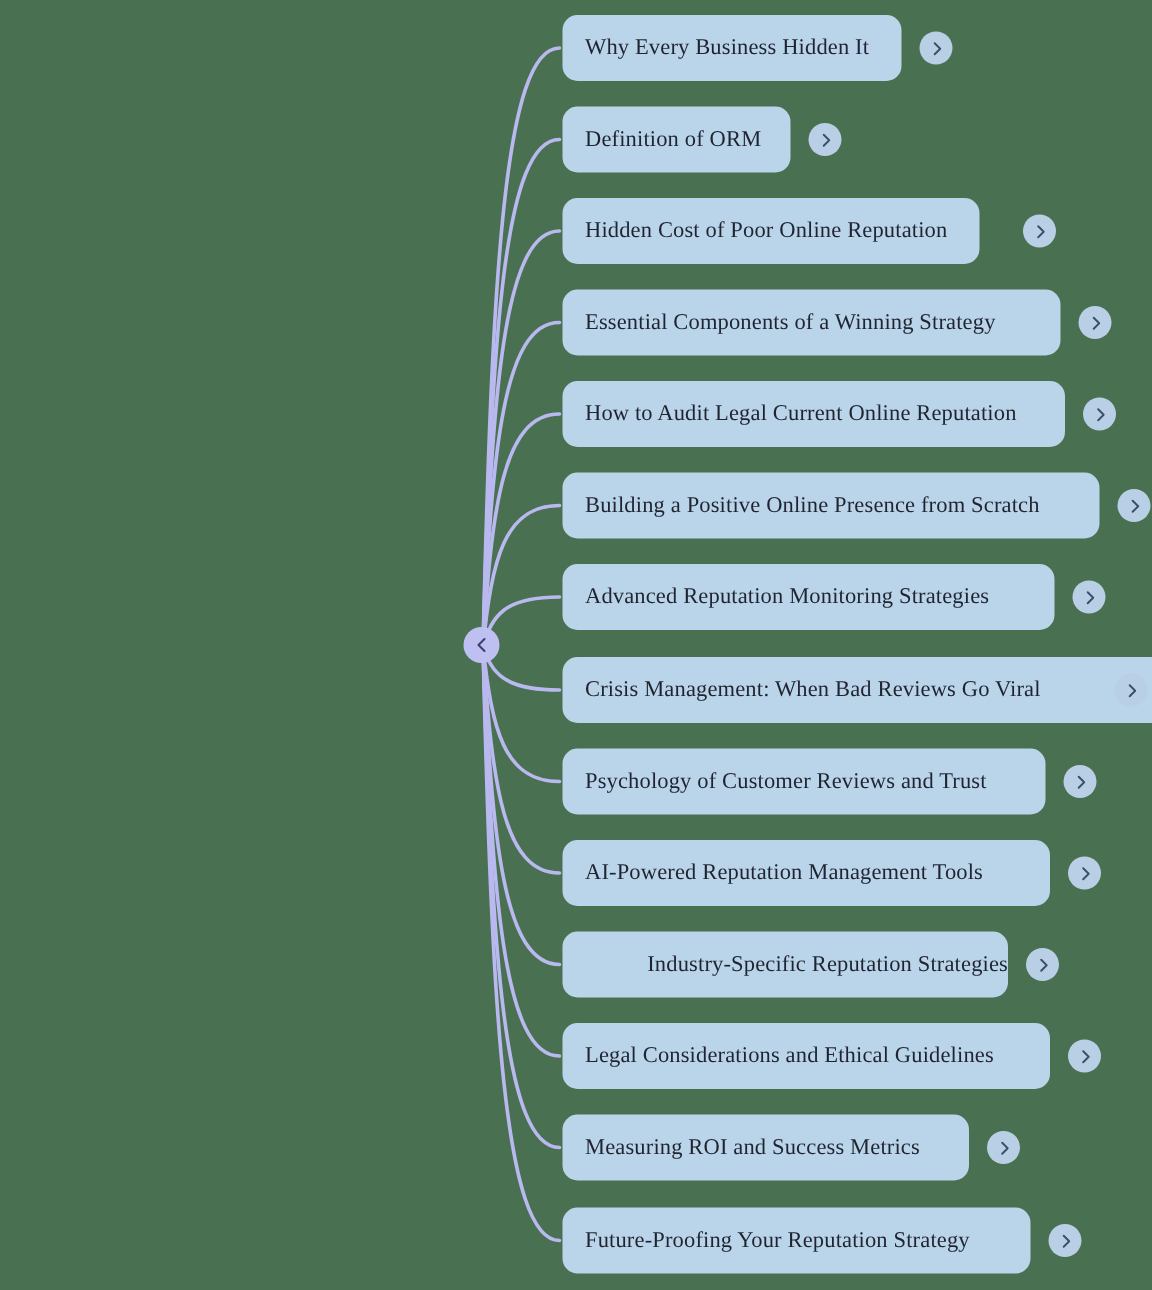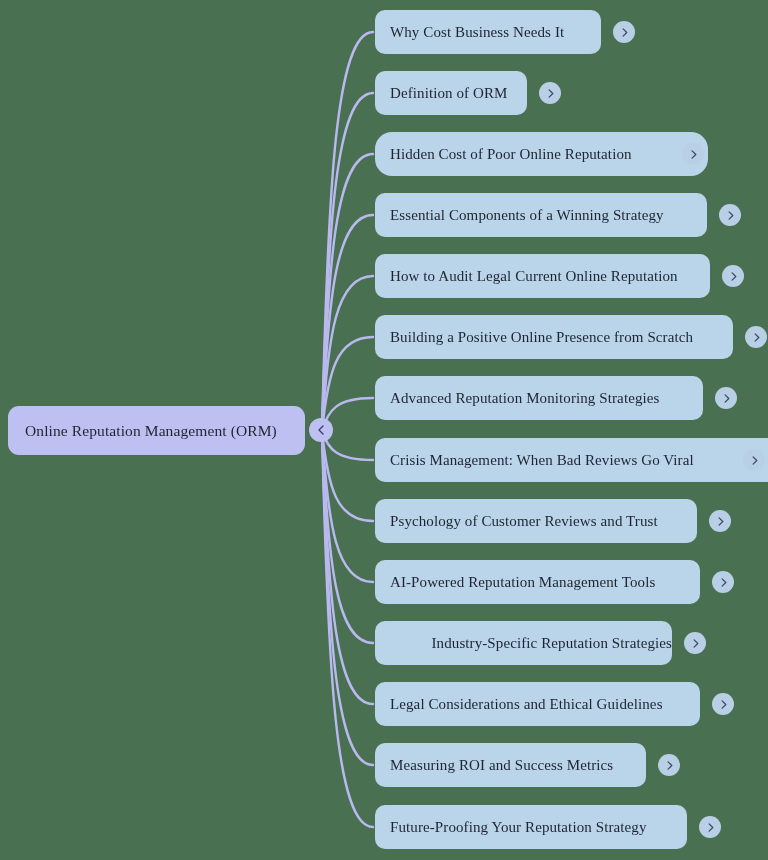--- a/index.html
+++ b/index.html
@@ -109,48 +109,45 @@
       <path d="M322 431 C328 410.54, 336 398, 373 398" fill="none" stroke="#b9b9f0" stroke-width="2.4" stroke-linecap="round"></path>
       <path d="M322 431 C328 448.98, 336 460, 373 460" fill="none" stroke="#b9b9f0" stroke-width="2.4" stroke-linecap="round"></path>
       <path d="M322 431 C328 486.8, 336 521, 373 521" fill="none" stroke="#b9b9f0" stroke-width="2.4" stroke-linecap="round"></path>
       <path d="M322 431 C328 524.62, 336 582, 373 582" fill="none" stroke="#b9b9f0" stroke-width="2.4" stroke-linecap="round"></path>
       <path d="M322 431 C328 562.44, 336 643, 373 643" fill="none" stroke="#b9b9f0" stroke-width="2.4" stroke-linecap="round"></path>
       <path d="M322 431 C328 600.26, 336 704, 373 704" fill="none" stroke="#b9b9f0" stroke-width="2.4" stroke-linecap="round"></path>
       <path d="M322 431 C328 638.08, 336 765, 373 765" fill="none" stroke="#b9b9f0" stroke-width="2.4" stroke-linecap="round"></path>
       <path d="M322 431 C328 676.52, 336 827, 373 827" fill="none" stroke="#b9b9f0" stroke-width="2.4" stroke-linecap="round"></path>
     </svg>
 
-  <div class="node root-node">
-    <span class="node-label">Online Reputation Management (ORM)</span>
-  </div>
 
   <div class="toggle root-toggle">
     <svg width="12" height="12" viewBox="0 0 12 12">
       <path d="M8 2 L4 6 L8 10" fill="none" stroke="#3c3f6b" stroke-width="1.4" stroke-linecap="round" stroke-linejoin="round"></path>
     </svg>
   </div>
 
   <div id="children-container">
       <div class="node child-node" style="top: 10px; width: 226px;">
-        <span class="node-label">Why Cost Business Needs It</span>
+        <span class="node-label">Why Every Business Hidden It</span>
       </div>
       <div class="toggle" style="left: 613px; top: 21px;">
         <svg width="11" height="11" viewBox="0 0 12 12">
           <path d="M4.5 2 L8.5 6 L4.5 10" fill="none" stroke="#3a4f66" stroke-width="1.4" stroke-linecap="round" stroke-linejoin="round"></path>
         </svg>
       </div>
       <div class="node child-node" style="top: 71px; width: 152px; align-items: center;">
         <span class="node-label">Definition of ORM</span>
       </div>
       <div class="toggle" style="left: 539px; top: 82px;">
         <svg width="11" height="11" viewBox="0 0 12 12">
           <path d="M4.5 2 L8.5 6 L4.5 10" fill="none" stroke="#3a4f66" stroke-width="1.4" stroke-linecap="round" stroke-linejoin="round"></path>
         </svg>
       </div>
-      <div class="node child-node" style="top: 132px; width: 333px; border-radius: 17px;">
+      <div class="node child-node" style="top: 132px; width: 278px;">
         <span class="node-label">Hidden Cost of Poor Online Reputation</span>
       </div>
       <div class="toggle" style="left: 682px; top: 143px;">
         <svg width="11" height="11" viewBox="0 0 12 12">
           <path d="M4.5 2 L8.5 6 L4.5 10" fill="none" stroke="#3a4f66" stroke-width="1.4" stroke-linecap="round" stroke-linejoin="round"></path>
         </svg>
       </div>
       <div class="node child-node" style="top: 193px; width: 332px;">
         <span class="node-label">Essential Components of a Winning Strategy</span>
       </div>

